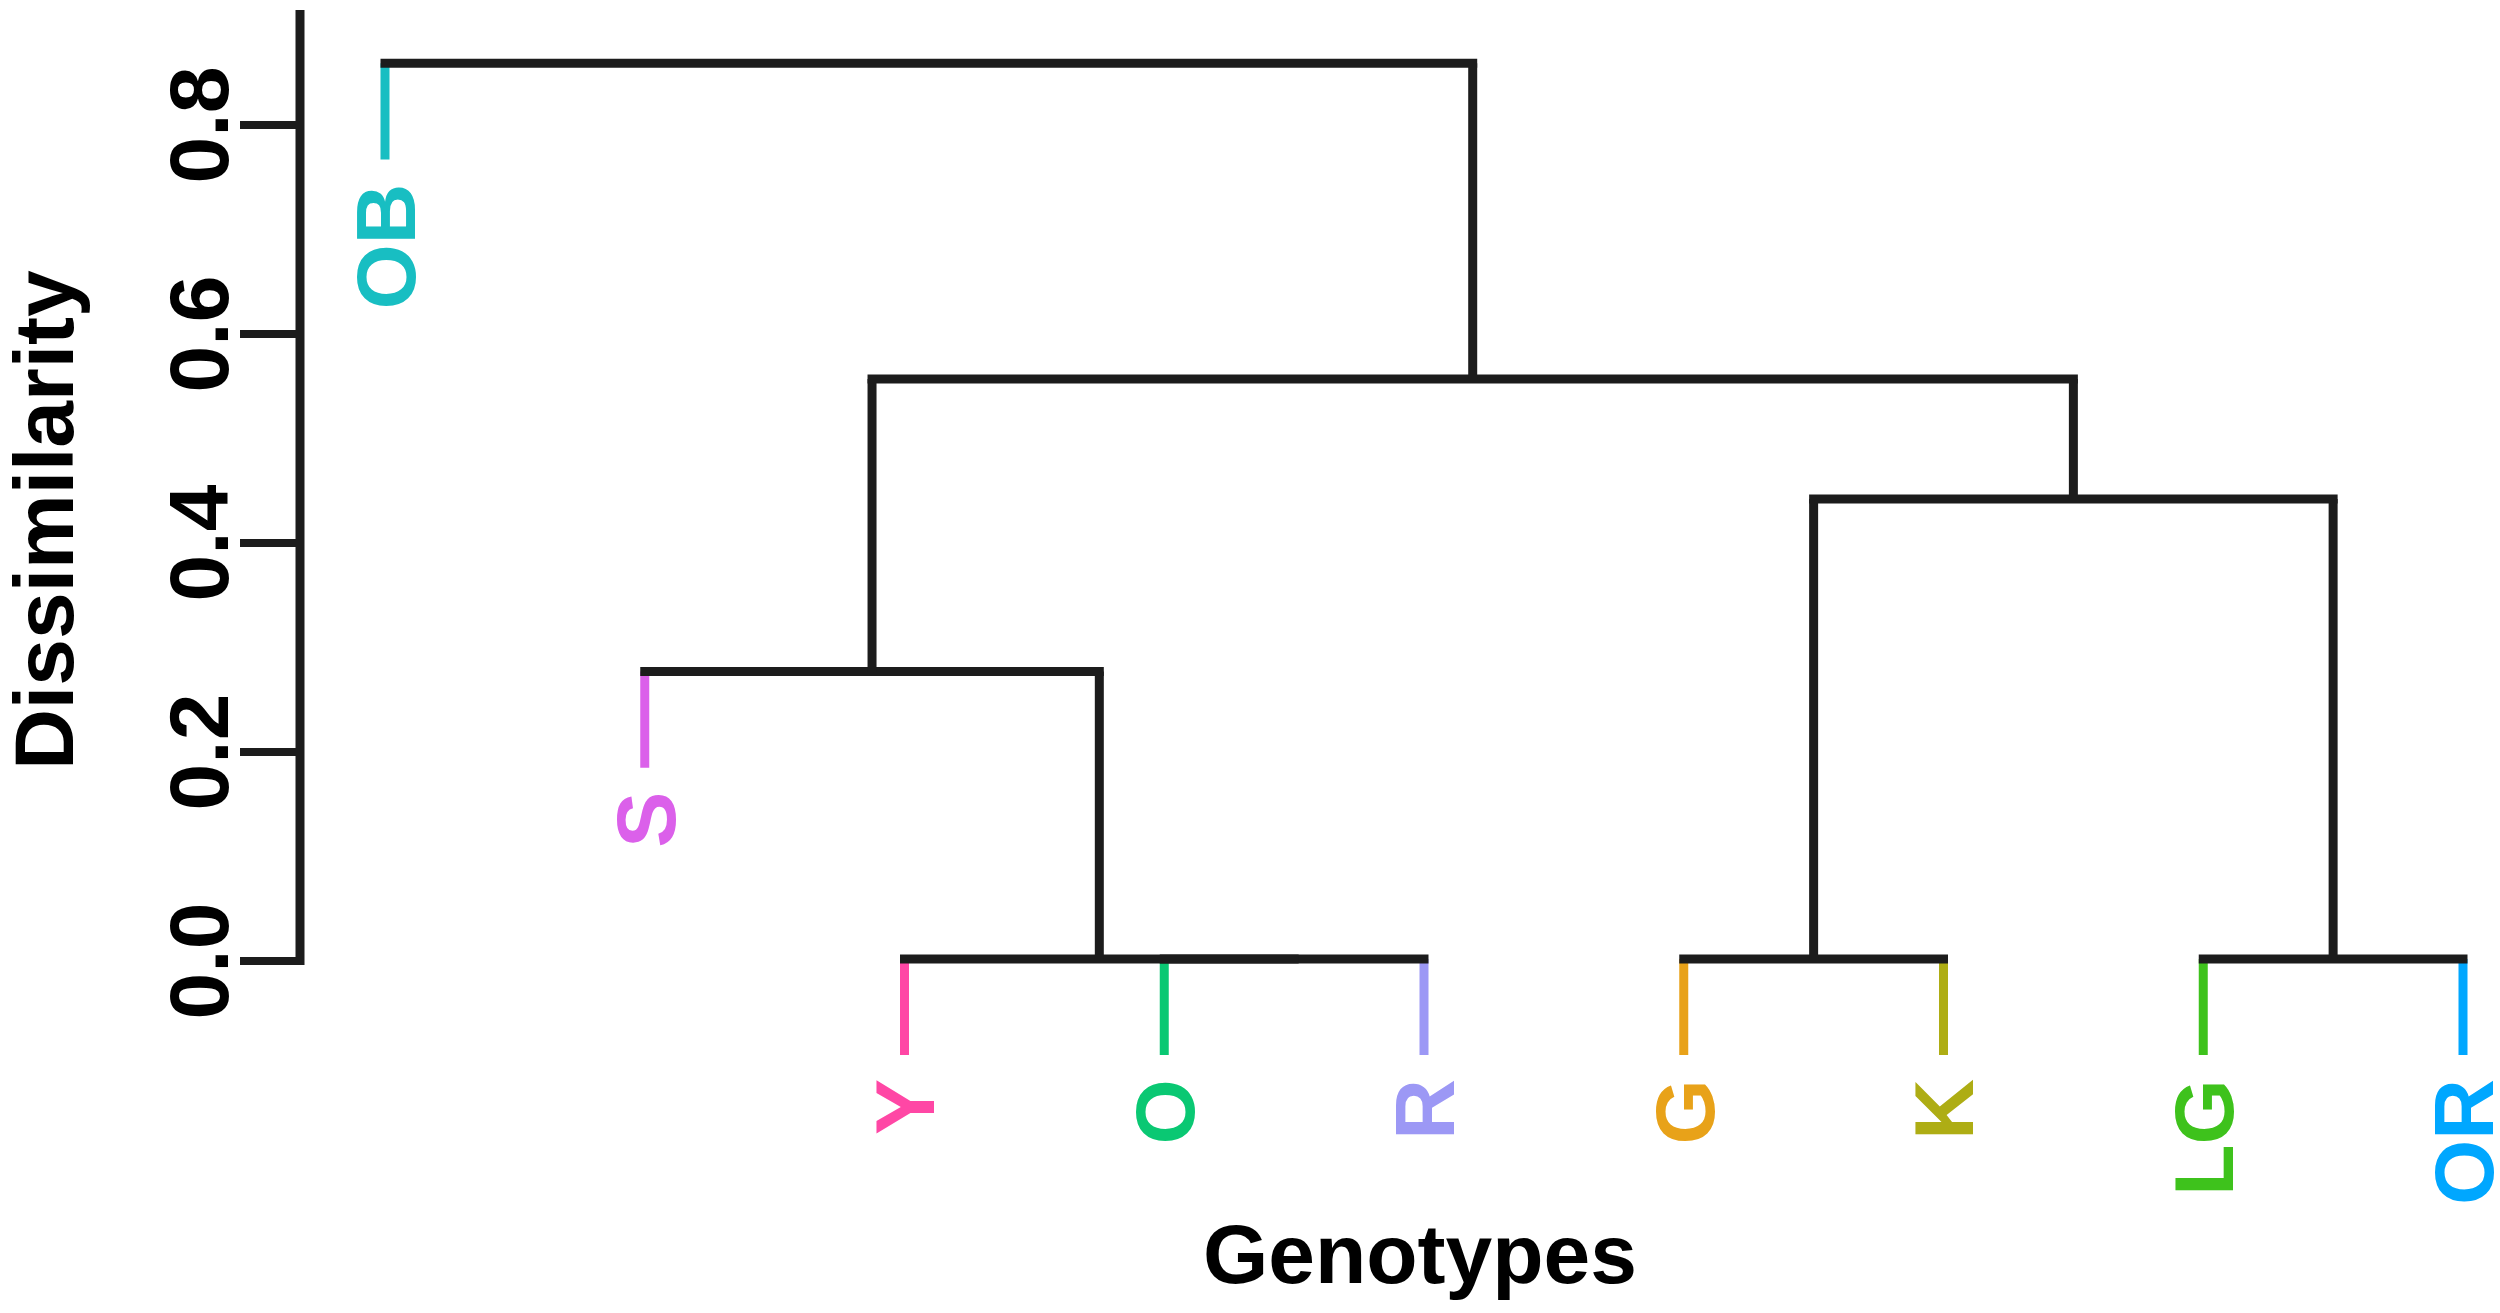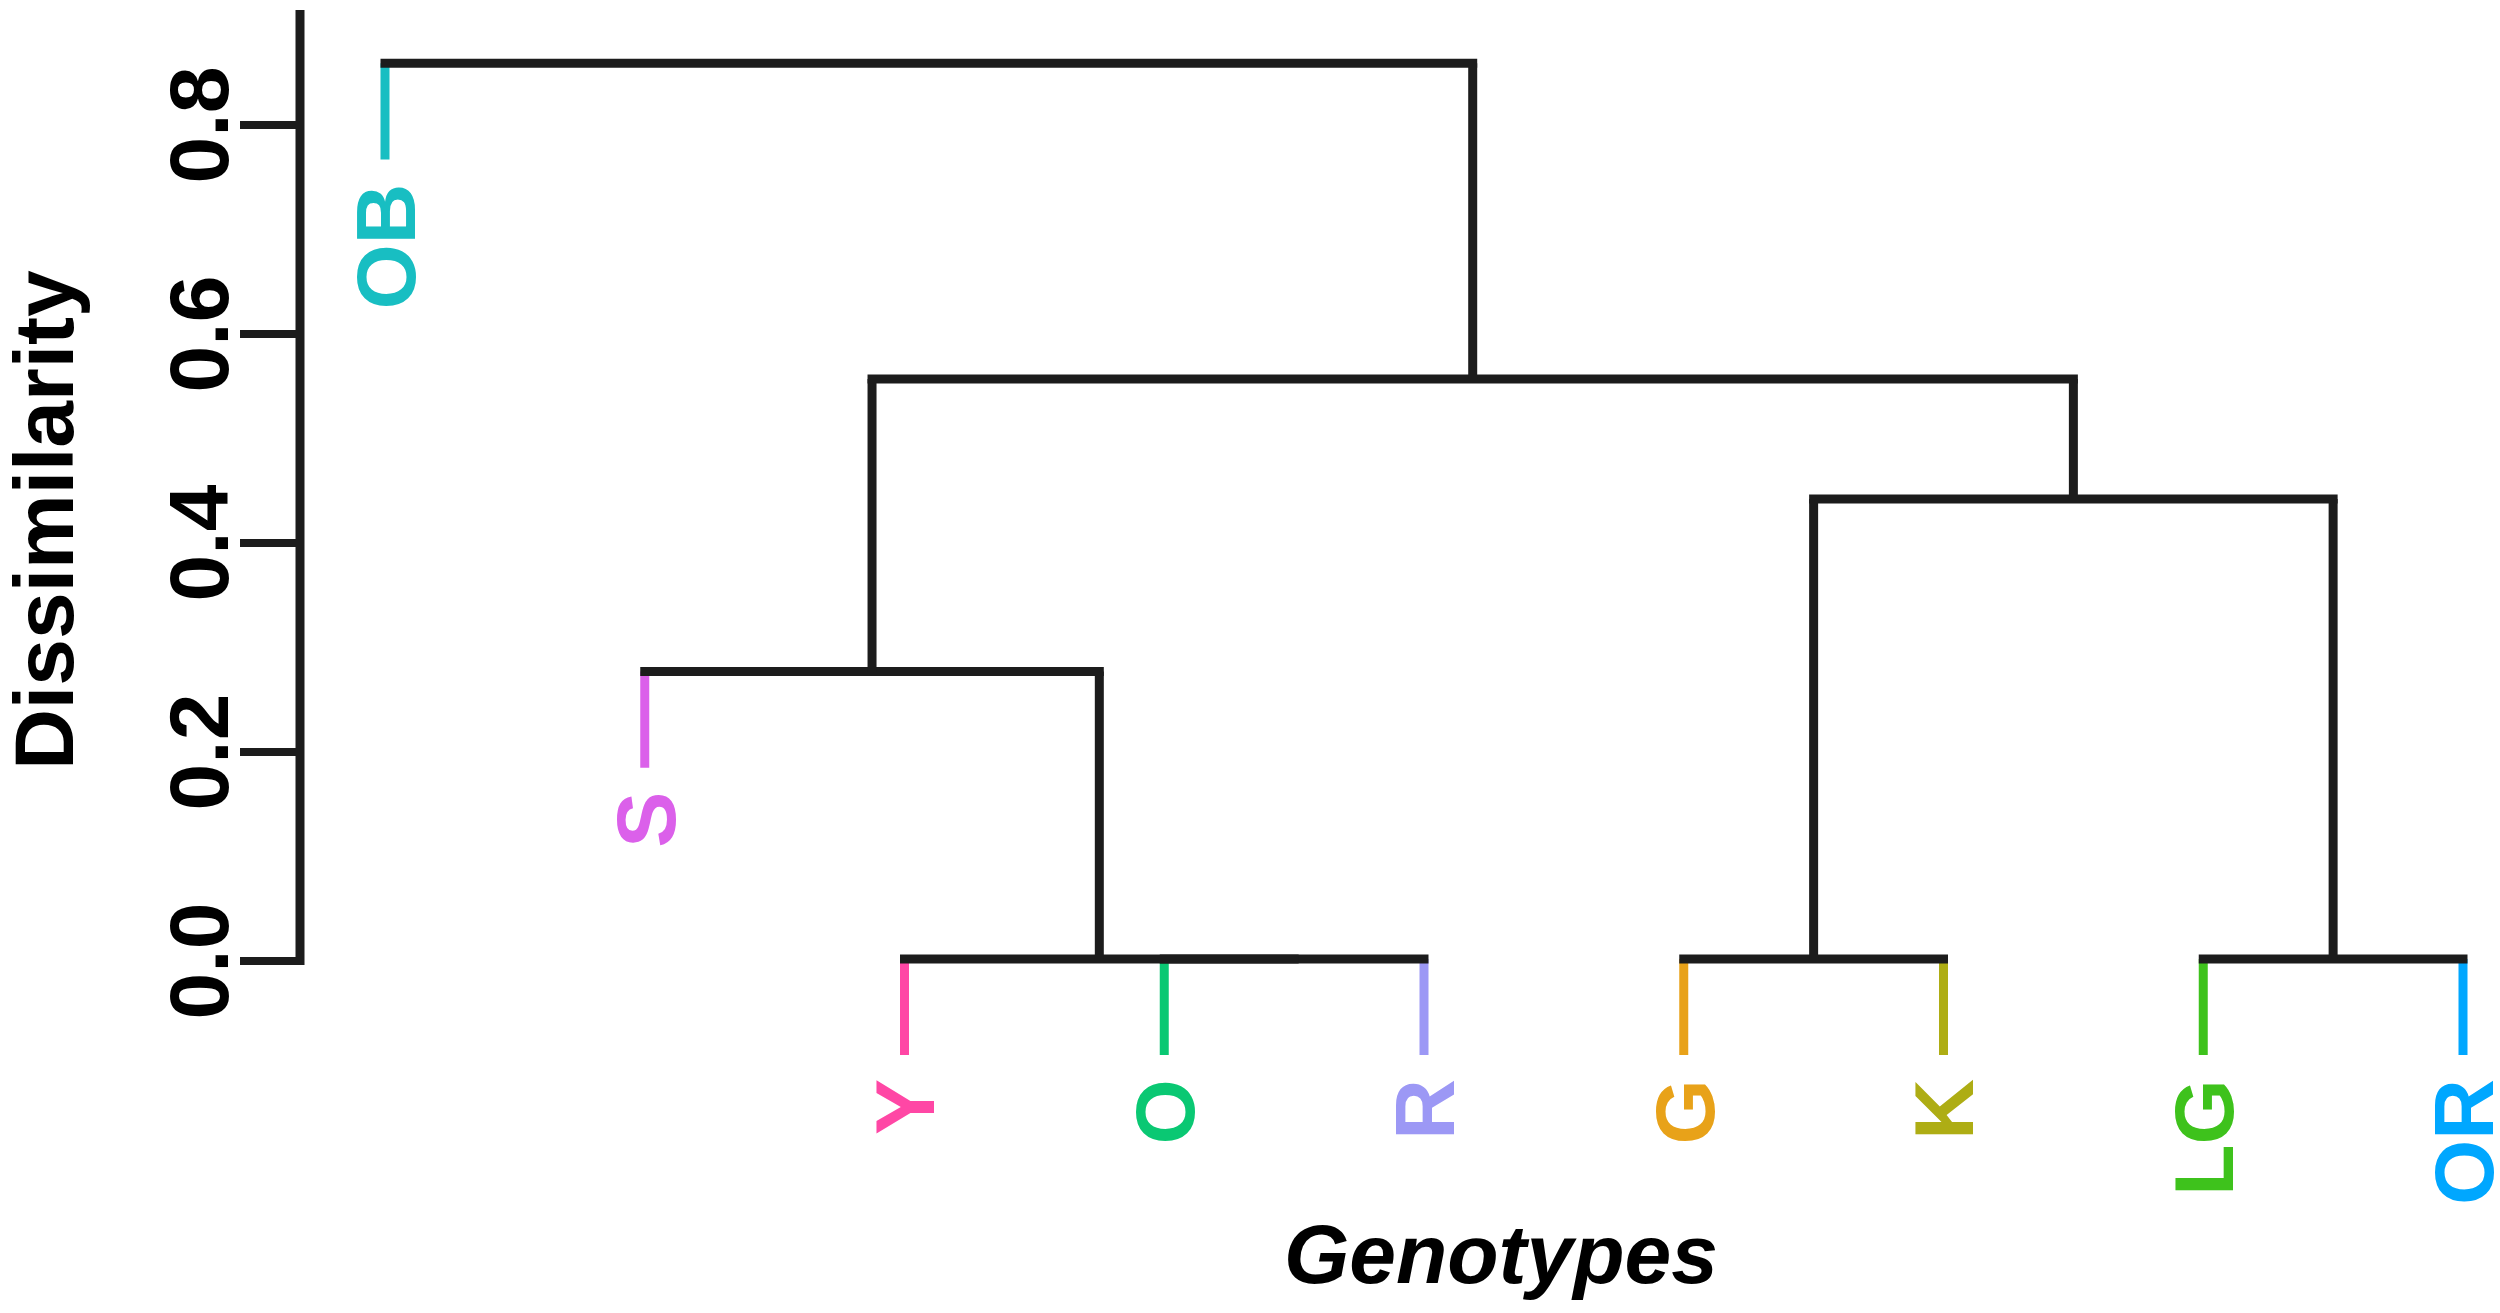--- a/index.html
+++ b/index.html
@@ -35,24 +35,23 @@
     line-height: 1;
     white-space: nowrap;
   }
   #y-axis-title {
     left: 44px;
     top: 520px;
     writing-mode: vertical-rl;
     transform: translate(-50%, -50%) rotate(180deg);
   }
   #x-axis-title {
-    left: 1501px;
+    left: 1420px;
     top: 1212px;
     transform: translateX(-50%);
-    font-style: italic;
   }
 </style>
 </head>
 <body>
 
 <div id="canvas">
   <svg id="chart-svg" viewBox="0 0 2500 1313" xmlns="http://www.w3.org/2000/svg">
       <line x1="300" y1="10" x2="300" y2="965" stroke="#1C1C1C" stroke-width="9"></line>
       <line x1="240" y1="961" x2="300" y2="961" stroke="#1C1C1C" stroke-width="8"></line>
       <text x="228" y="961" fill="#000000" text-anchor="middle" transform="rotate(-90 228 961)">0.0</text>

